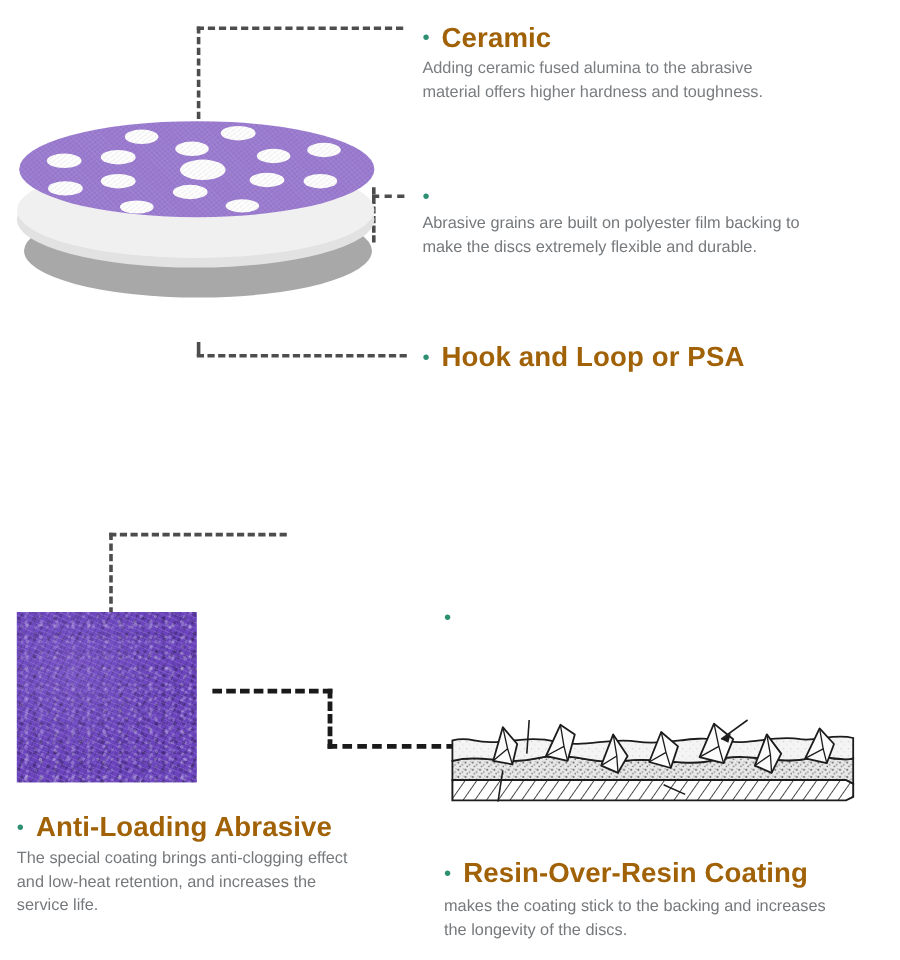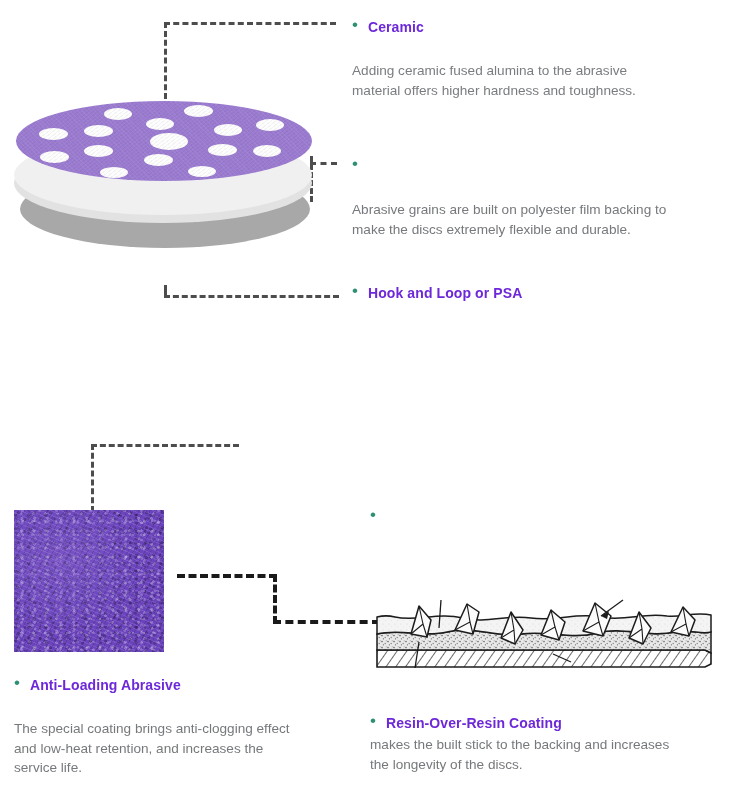--- a/index.html
+++ b/index.html
@@ -33,31 +33,31 @@
     white-space: nowrap;
   }
   .bullet {
     color: #2e9073;
     font-size: 17px;
     line-height: 1;
     position: relative;
     top: -2px;
   }
   .feat-title {
-    color: #6d28d9;
-    font-size: 14px;
+    color: #a16207;
+    font-size: 23px;
     font-weight: bold;
     letter-spacing: .1px;
   }
   .feat-body {
     color: #7a7d80;
     font-size: 13.6px;
     line-height: 1.45;
     white-space: pre-line;
-    margin-top: 26px;
+    margin-top: 2px;
   }
   .feat-body.bold { font-weight: normal; color: #76797c; }
   .feat-body.tight { margin-top: 4px; }
 
   
   .conn { position: absolute; }
   .dash-h {
     position: absolute;
     height: 0;
     border-top: 3px dashed #4d4d4d;
@@ -314,17 +314,17 @@
     <div class="feat-body bold">The special coating brings anti-clogging effect
 and low-heat retention, and increases the
 service life.</div>
   </div>
 
   <div class="feature" style="left:370px; top:714px; width:375px;">
     <div class="feat-head">
       <span class="bullet">•</span>
       <span class="feat-title">Resin-Over-Resin Coating</span>
     </div>
-    <div class="feat-body bold tight">makes the built stick to the backing and increases
+    <div class="feat-body bold tight">makes the coating stick to the backing and increases
 the longevity of the discs.</div>
   </div>
 
 </div>
 
 </body></html>

